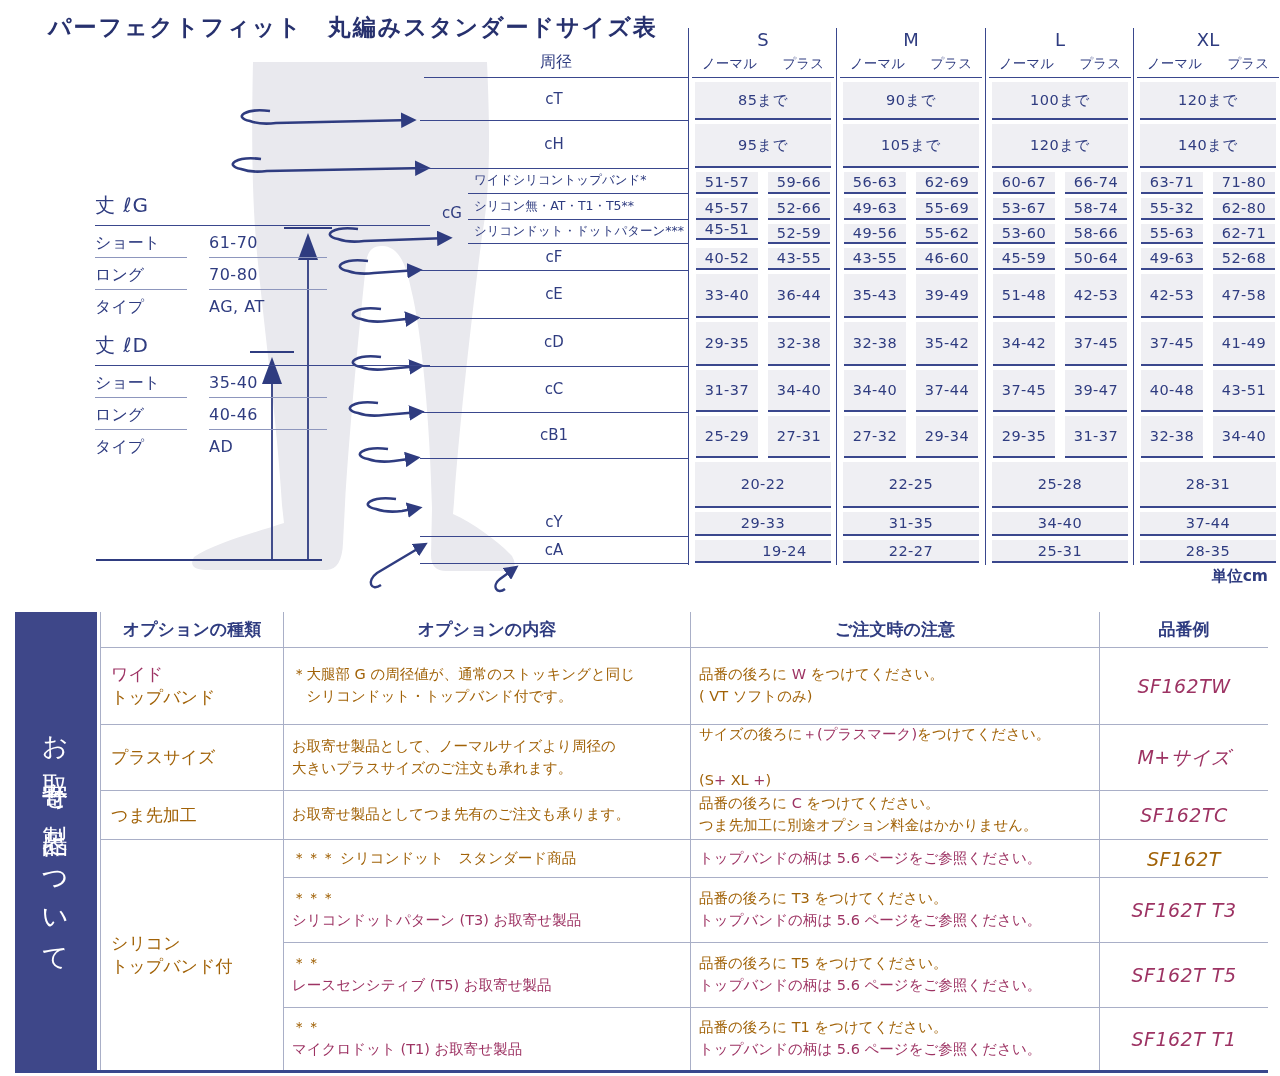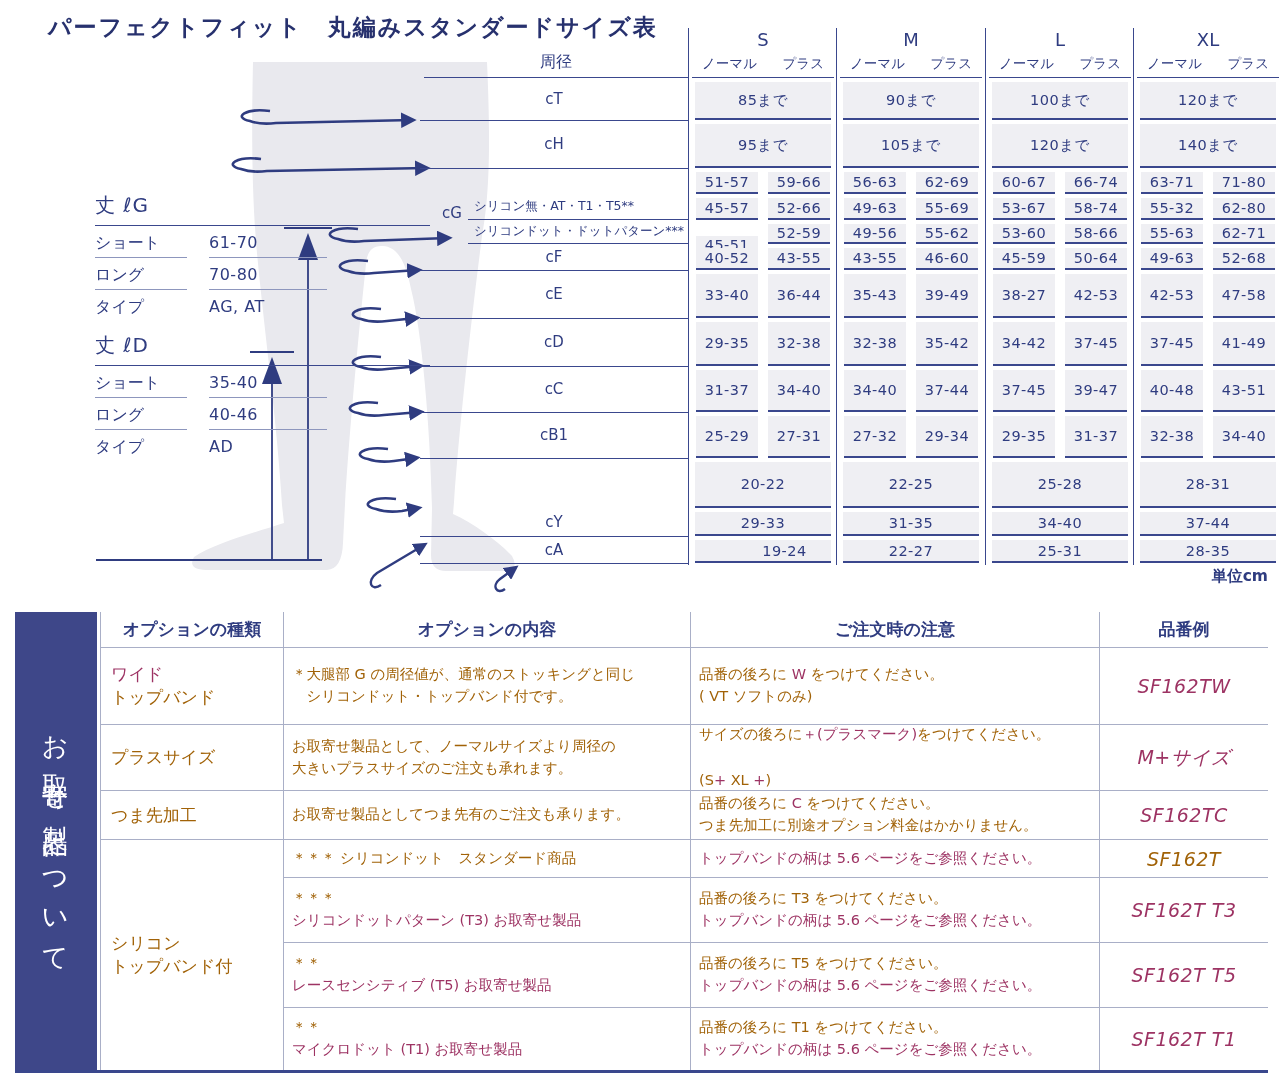--- a/index.html
+++ b/index.html
@@ -170,39 +170,40 @@
       <div class="lrow" style="left: 420px; width: 268px; top: 78px; height: 42px;">cT</div>
       <div class="cell" style="left: 695px; top: 82px; width: 136px; height: 38px;">85まで</div>
       <div class="cell" style="left: 843px; top: 82px; width: 136px; height: 38px;">90まで</div>
       <div class="cell" style="left: 992px; top: 82px; width: 136px; height: 38px;">100まで</div>
       <div class="cell" style="left: 1140px; top: 82px; width: 136px; height: 38px;">120まで</div>
       <div class="lrow" style="left: 420px; width: 268px; top: 120px; height: 48px;">cH</div>
       <div class="cell" style="left: 695px; top: 124px; width: 136px; height: 44px;">95まで</div>
       <div class="cell" style="left: 843px; top: 124px; width: 136px; height: 44px;">105まで</div>
       <div class="cell" style="left: 992px; top: 124px; width: 136px; height: 44px;">120まで</div>
       <div class="cell" style="left: 1140px; top: 124px; width: 136px; height: 44px;">140まで</div>
+      <div class="lrow sub" style="left: 468px; width: 220px; top: 168px; height: 26px;">ワイドシリコントップバンド*</div>
       <div class="cell" style="left: 696px; top: 172px; width: 62px; height: 22px;">51-57</div>
       <div class="cell" style="left: 768px; top: 172px; width: 62px; height: 22px;">59-66</div>
       <div class="cell" style="left: 844px; top: 172px; width: 62px; height: 22px;">56-63</div>
       <div class="cell" style="left: 916px; top: 172px; width: 62px; height: 22px;">62-69</div>
       <div class="cell" style="left: 993px; top: 172px; width: 62px; height: 22px;">60-67</div>
       <div class="cell" style="left: 1065px; top: 172px; width: 62px; height: 22px;">66-74</div>
       <div class="cell" style="left: 1141px; top: 172px; width: 62px; height: 22px;">63-71</div>
       <div class="cell" style="left: 1213px; top: 172px; width: 62px; height: 22px;">71-80</div>
       <div class="lrow sub" style="left: 468px; width: 220px; top: 194px; height: 26px;">シリコン無・AT・T1・T5**</div>
       <div class="cell" style="left: 696px; top: 198px; width: 62px; height: 22px;">45-57</div>
       <div class="cell" style="left: 768px; top: 198px; width: 62px; height: 22px;">52-66</div>
       <div class="cell" style="left: 844px; top: 198px; width: 62px; height: 22px;">49-63</div>
       <div class="cell" style="left: 916px; top: 198px; width: 62px; height: 22px;">55-69</div>
       <div class="cell" style="left: 993px; top: 198px; width: 62px; height: 22px;">53-67</div>
       <div class="cell" style="left: 1065px; top: 198px; width: 62px; height: 22px;">58-74</div>
       <div class="cell" style="left: 1141px; top: 198px; width: 62px; height: 22px;">55-32</div>
       <div class="cell" style="left: 1213px; top: 198px; width: 62px; height: 22px;">62-80</div>
       <div class="lrow sub" style="left: 468px; width: 220px; top: 220px; height: 24px;">シリコンドット・ドットパターン***</div>
-      <div class="cell" style="left: 696px; top: 236px; width: 62px; height: 20px;">45-51</div>
+      <div class="cell" style="left: 696px; top: 220px; width: 62px; height: 20px;">45-51</div>
       <div class="cell" style="left: 768px; top: 224px; width: 62px; height: 20px;">52-59</div>
       <div class="cell" style="left: 844px; top: 224px; width: 62px; height: 20px;">49-56</div>
       <div class="cell" style="left: 916px; top: 224px; width: 62px; height: 20px;">55-62</div>
       <div class="cell" style="left: 993px; top: 224px; width: 62px; height: 20px;">53-60</div>
       <div class="cell" style="left: 1065px; top: 224px; width: 62px; height: 20px;">58-66</div>
       <div class="cell" style="left: 1141px; top: 224px; width: 62px; height: 20px;">55-63</div>
       <div class="cell" style="left: 1213px; top: 224px; width: 62px; height: 20px;">62-71</div>
       <div class="lrow" style="left: 420px; width: 268px; top: 244px; height: 26px;">cF</div>
       <div class="cell" style="left: 696px; top: 248px; width: 62px; height: 22px;">40-52</div>
       <div class="cell" style="left: 768px; top: 248px; width: 62px; height: 22px;">43-55</div>
@@ -210,21 +211,21 @@
       <div class="cell" style="left: 916px; top: 248px; width: 62px; height: 22px;">46-60</div>
       <div class="cell" style="left: 993px; top: 248px; width: 62px; height: 22px;">45-59</div>
       <div class="cell" style="left: 1065px; top: 248px; width: 62px; height: 22px;">50-64</div>
       <div class="cell" style="left: 1141px; top: 248px; width: 62px; height: 22px;">49-63</div>
       <div class="cell" style="left: 1213px; top: 248px; width: 62px; height: 22px;">52-68</div>
       <div class="lrow" style="left: 420px; width: 268px; top: 270px; height: 48px;">cE</div>
       <div class="cell" style="left: 696px; top: 274px; width: 62px; height: 44px;">33-40</div>
       <div class="cell" style="left: 768px; top: 274px; width: 62px; height: 44px;">36-44</div>
       <div class="cell" style="left: 844px; top: 274px; width: 62px; height: 44px;">35-43</div>
       <div class="cell" style="left: 916px; top: 274px; width: 62px; height: 44px;">39-49</div>
-      <div class="cell" style="left: 993px; top: 274px; width: 62px; height: 44px;">38-27</div>
+      <div class="cell" style="left: 993px; top: 274px; width: 62px; height: 44px;">51-48</div>
       <div class="cell" style="left: 1065px; top: 274px; width: 62px; height: 44px;">42-53</div>
       <div class="cell" style="left: 1141px; top: 274px; width: 62px; height: 44px;">42-53</div>
       <div class="cell" style="left: 1213px; top: 274px; width: 62px; height: 44px;">47-58</div>
       <div class="lrow" style="left: 420px; width: 268px; top: 318px; height: 48px;">cD</div>
       <div class="cell" style="left: 696px; top: 322px; width: 62px; height: 44px;">29-35</div>
       <div class="cell" style="left: 768px; top: 322px; width: 62px; height: 44px;">32-38</div>
       <div class="cell" style="left: 844px; top: 322px; width: 62px; height: 44px;">32-38</div>
       <div class="cell" style="left: 916px; top: 322px; width: 62px; height: 44px;">35-42</div>
       <div class="cell" style="left: 993px; top: 322px; width: 62px; height: 44px;">34-42</div>
       <div class="cell" style="left: 1065px; top: 322px; width: 62px; height: 44px;">37-45</div>

